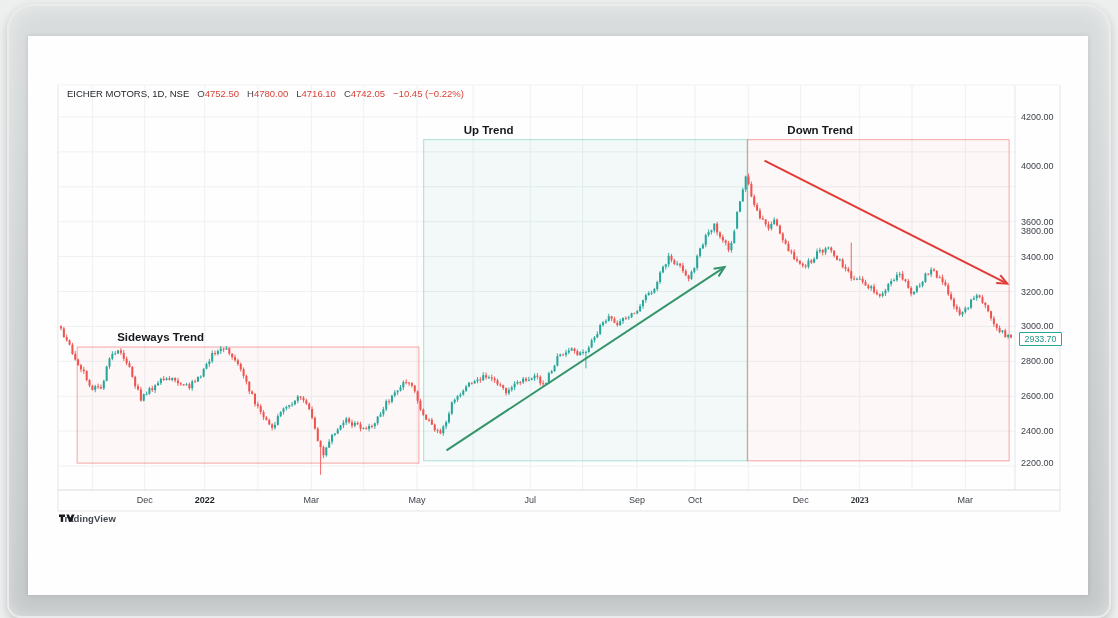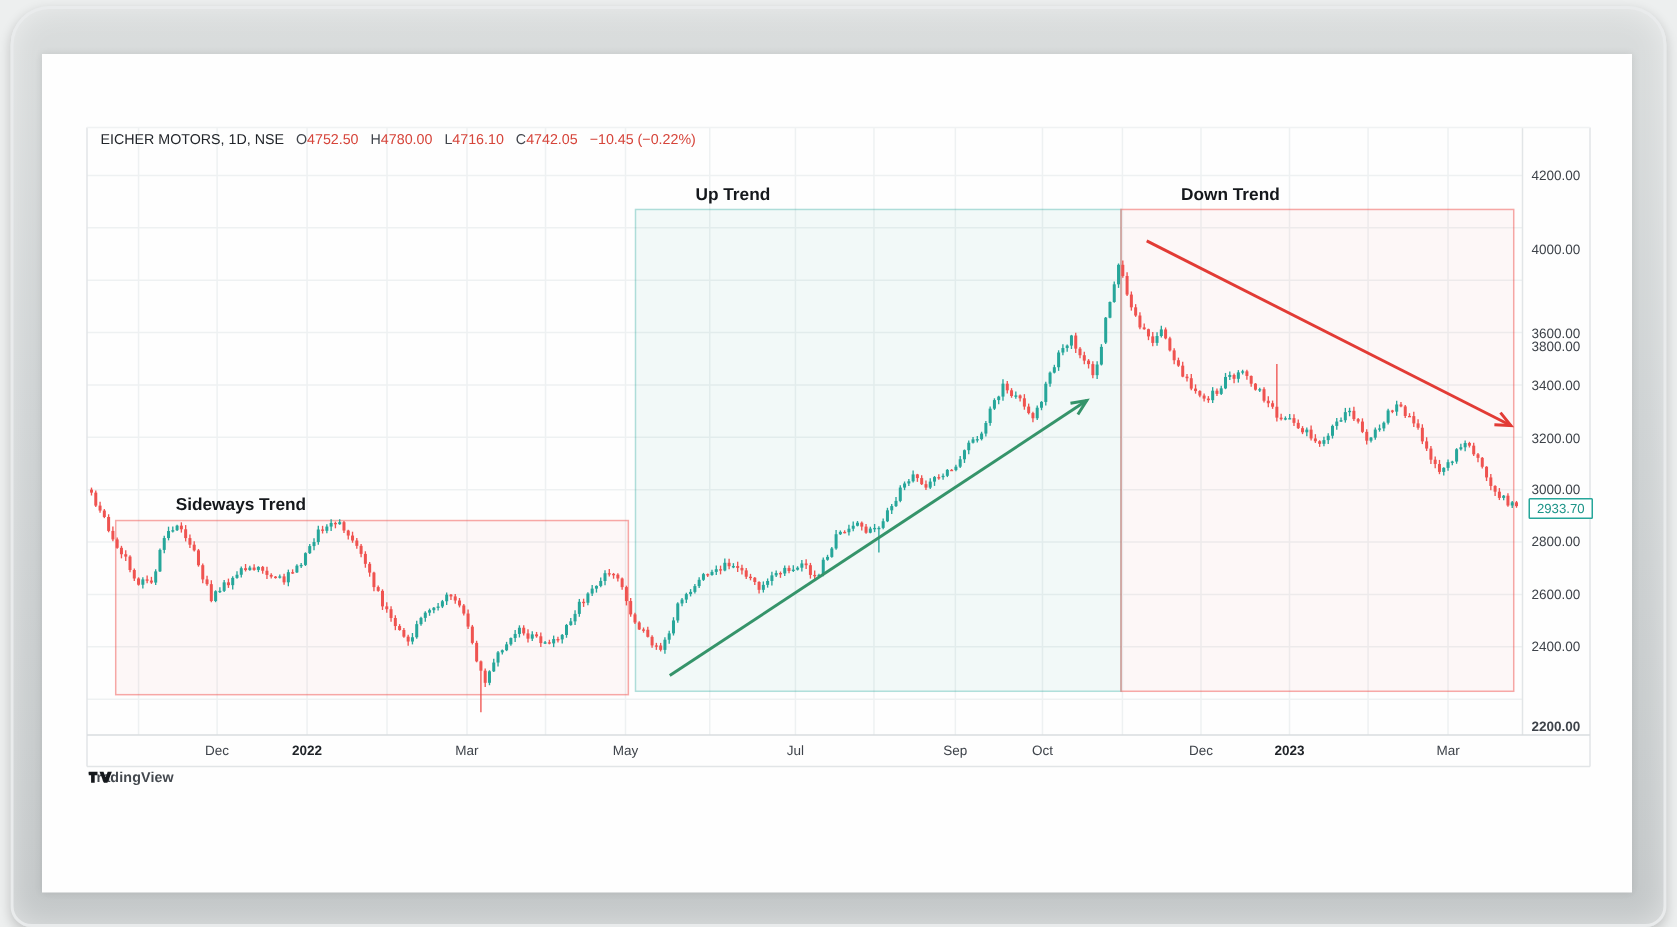--- a/index.html
+++ b/index.html
@@ -778,32 +778,32 @@
       <div class="ylab" style="top: 111.946px;">4200.00</div>
       <div class="ylab" style="top: 146.86px; margin-top: 14px;">4000.00</div>
       <div class="ylab" style="top: 181.774px; margin-top: 44px;">3800.00</div>
       <div class="ylab" style="top: 216.688px;">3600.00</div>
       <div class="ylab" style="top: 251.601px;">3400.00</div>
       <div class="ylab" style="top: 286.515px;">3200.00</div>
       <div class="ylab" style="top: 321.429px;">3000.00</div>
       <div class="ylab" style="top: 356.343px; text-align: right;">2800.00</div>
       <div class="ylab" style="top: 391.256px;">2600.00</div>
       <div class="ylab" style="top: 426.17px;">2400.00</div>
-      <div class="ylab" style="top: 479px; font-weight: bold;">2200.00</div>
+      <div class="ylab" style="top: 458px;">2200.00</div>
     </div>
   <div id="x-axis">
       <div class="xlab" style="left: 144.728px;">Dec</div>
       <div class="xlab bold" style="left: 204.704px;">2022</div>
       <div class="xlab" style="left: 311.328px;">Mar</div>
       <div class="xlab" style="left: 417px;">May</div>
       <div class="xlab" style="left: 530.288px;">Jul</div>
       <div class="xlab" style="left: 636.912px;">Sep</div>
       <div class="xlab" style="left: 694.984px;">Oct</div>
       <div class="xlab" style="left: 800.656px;">Dec</div>
-      <div class="xlab bold" style="left: 859.68px;">2023</div>
+      <div class="xlab bold" style="left: 859.68px; font-family: Liberation Serif, serif;">2023</div>
       <div class="xlab" style="left: 965.352px;">Mar</div>
     </div>
 
   <div class="price-tag">2933.70</div>
 
   <div class="logo">
     <svg width="16" height="11" viewBox="0 0 24 12">
       <path d="M0 0 H9 V3.6 H6.2 V11 H2.6 V3.6 H0 Z" fill="#15181c"></path>
       <path d="M11 0 H15 L17.1 5.6 19.2 0 H23.4 L18.9 11 H15.4 Z" fill="#15181c"></path>
     </svg>

